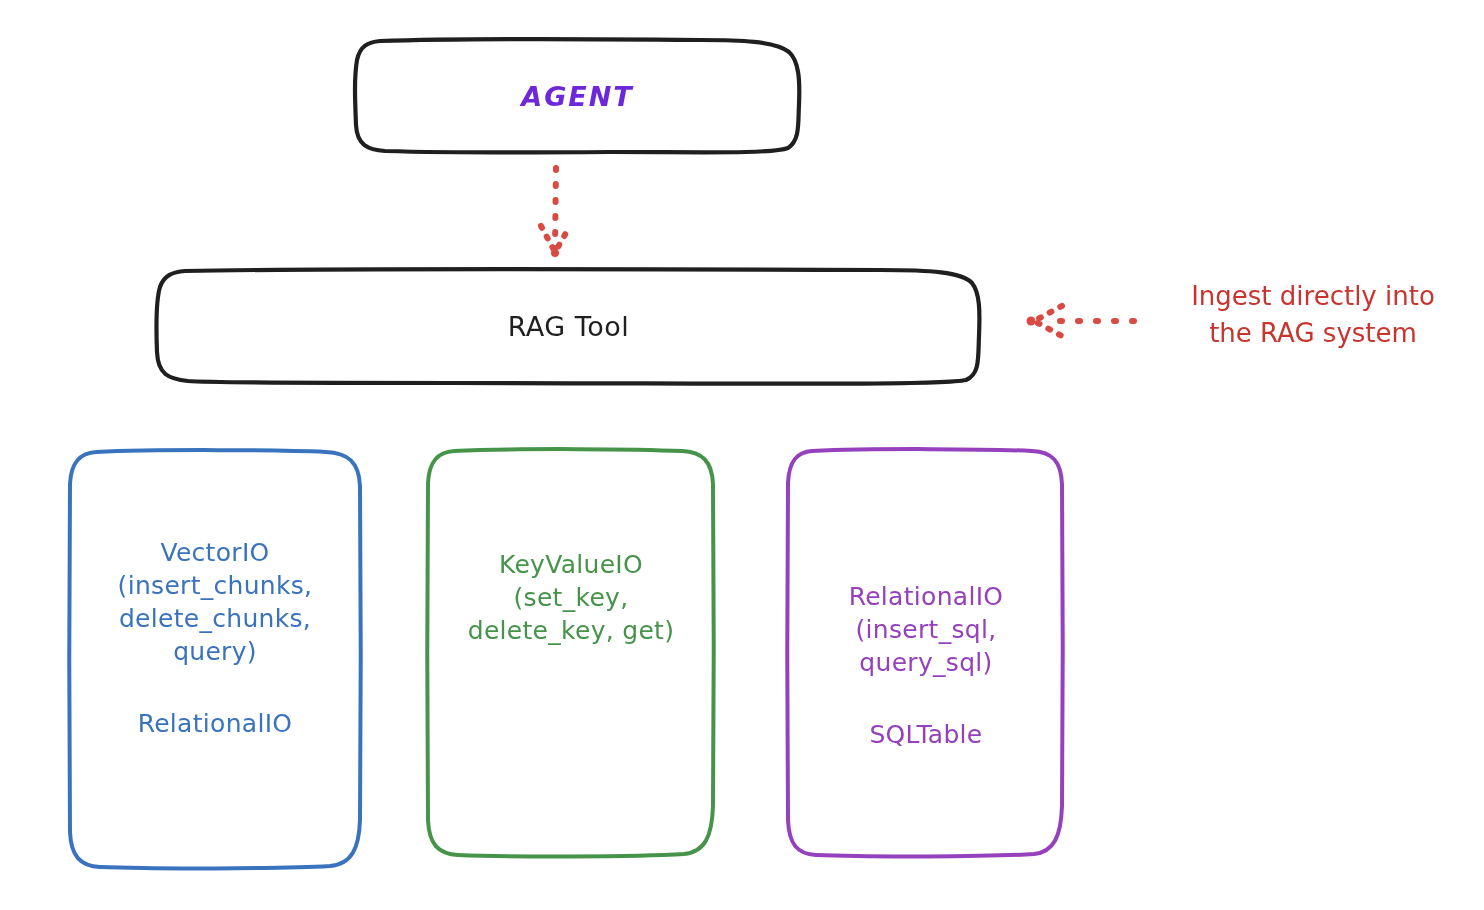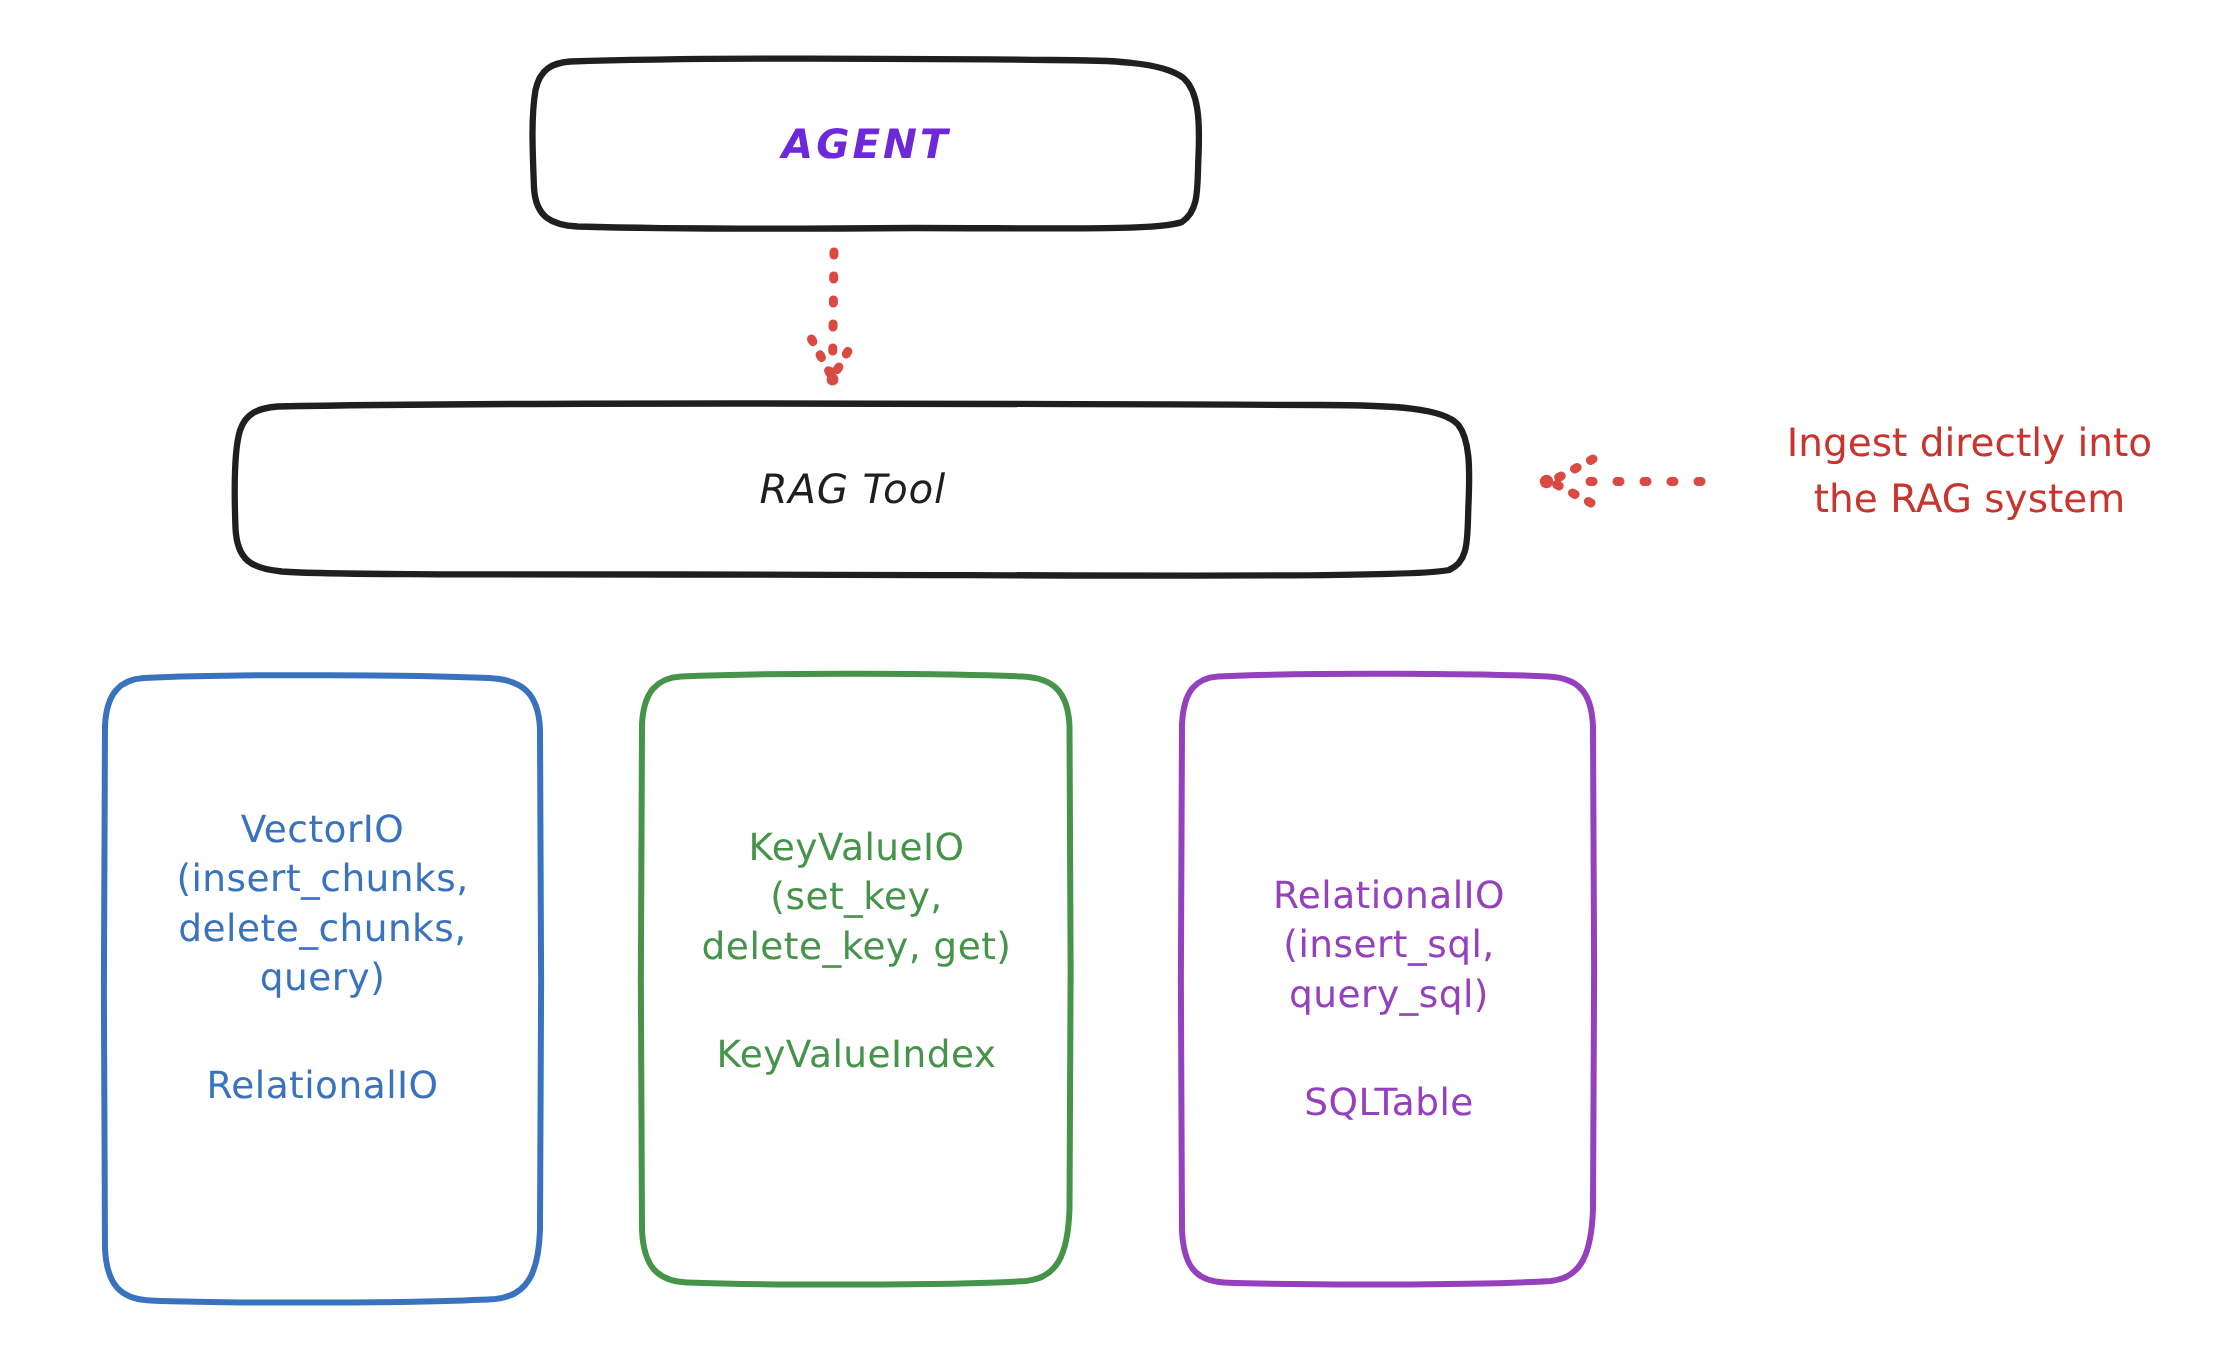--- a/index.html
+++ b/index.html
@@ -45,21 +45,20 @@
   }
 
   
   #rag-label {
     left: 157px; top: 270px;
     width: 823px; height: 112px;
     font-size: 27px;
     font-weight: 500;
     color: #1f1f1f;
     letter-spacing: 0.5px;
-    font-style: italic;
   }
 
   
   .provider-text {
     position: absolute;
     display: flex;
     flex-direction: column;
     align-items: center;
     text-align: center;
     pointer-events: none;
@@ -78,20 +77,21 @@
 
   #vector-text {
     left: 72px; top: 536px;
     width: 286px;
     color: #3a73bd;
   }
   #keyvalue-text {
     left: 428px; top: 548px;
     width: 286px;
     color: #46934a;
+    gap: 36px;
   }
   #relational-text {
     left: 788px; top: 548px;
     width: 276px;
     color: #9540bd;
     margin-top: 32px;
   }
 
   
   #annotation-text {
@@ -197,21 +197,20 @@
 (insert_chunks,
 delete_chunks,
 query)</span>
   <span class="index">RelationalIO</span>
 </div>
 
 <div class="provider-text" id="keyvalue-text">
   <span class="api">KeyValueIO
 (set_key,
 delete_key, get)</span>
-  <span class="index">KeyValueIndex</span>
 </div>
 
 <div class="provider-text" id="relational-text">
   <span class="api">RelationalIO
 (insert_sql,
 query_sql)</span>
   <span class="index">SQLTable</span>
 </div>
 
 <div id="annotation-text">Ingest directly into

